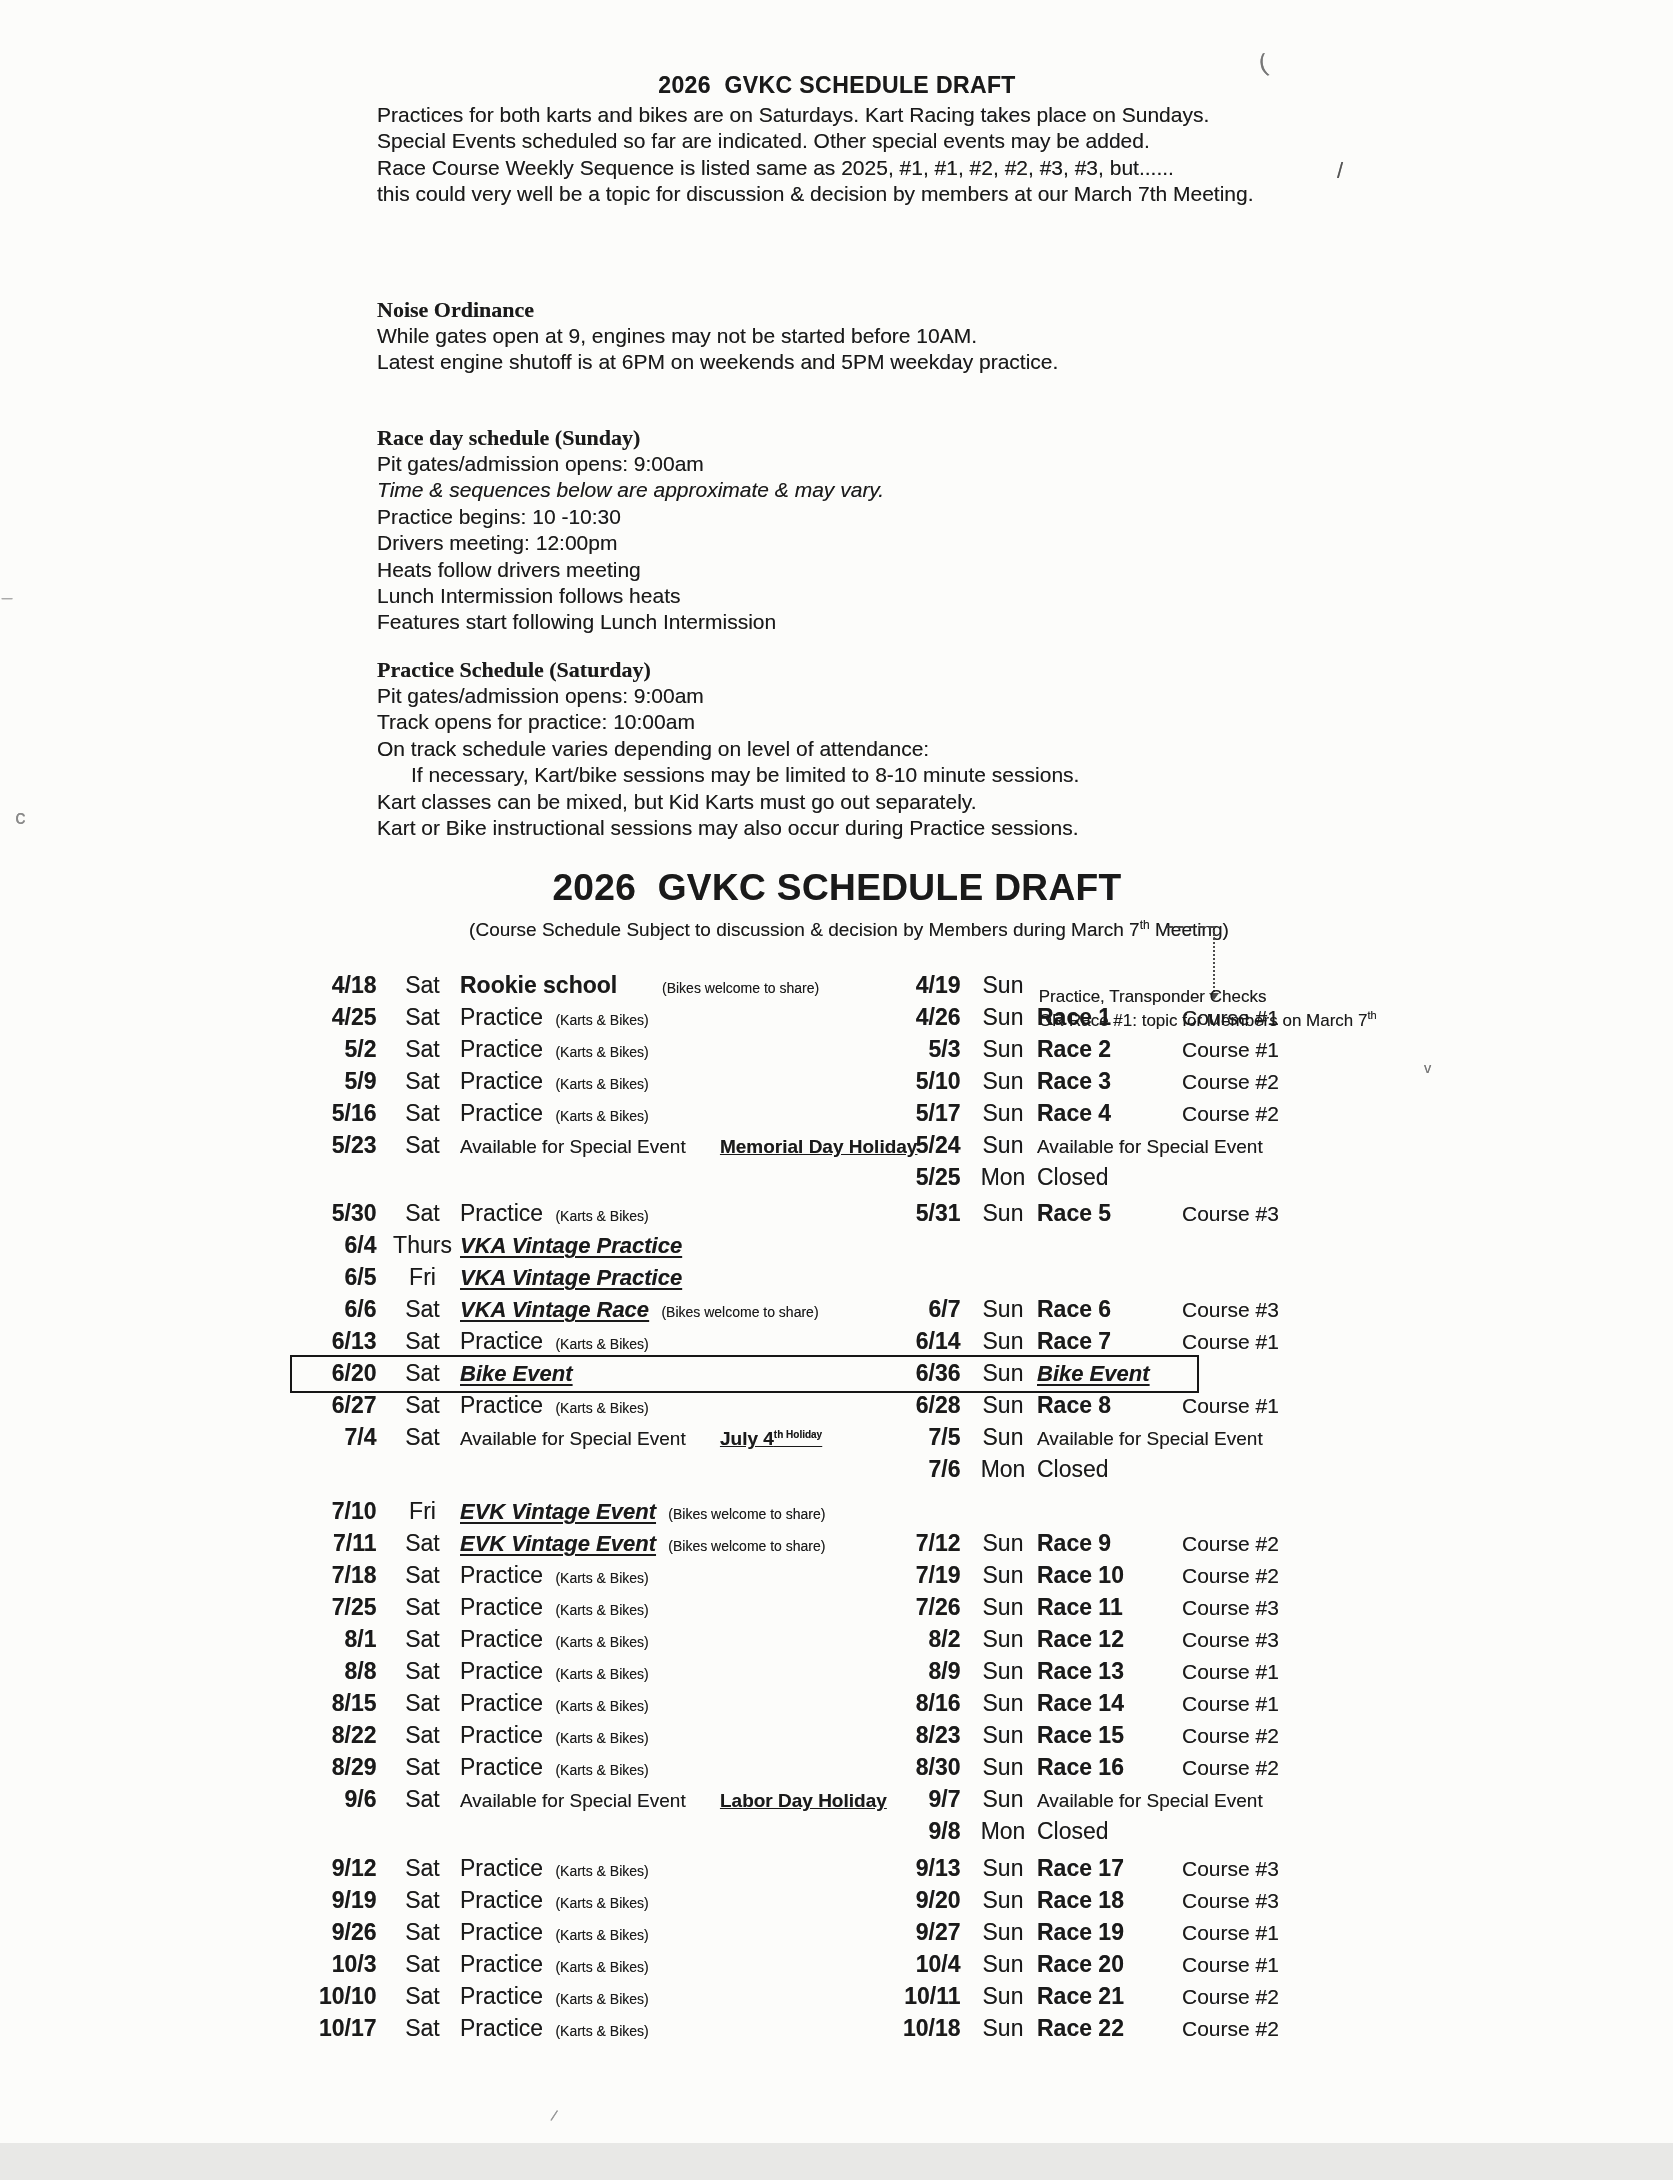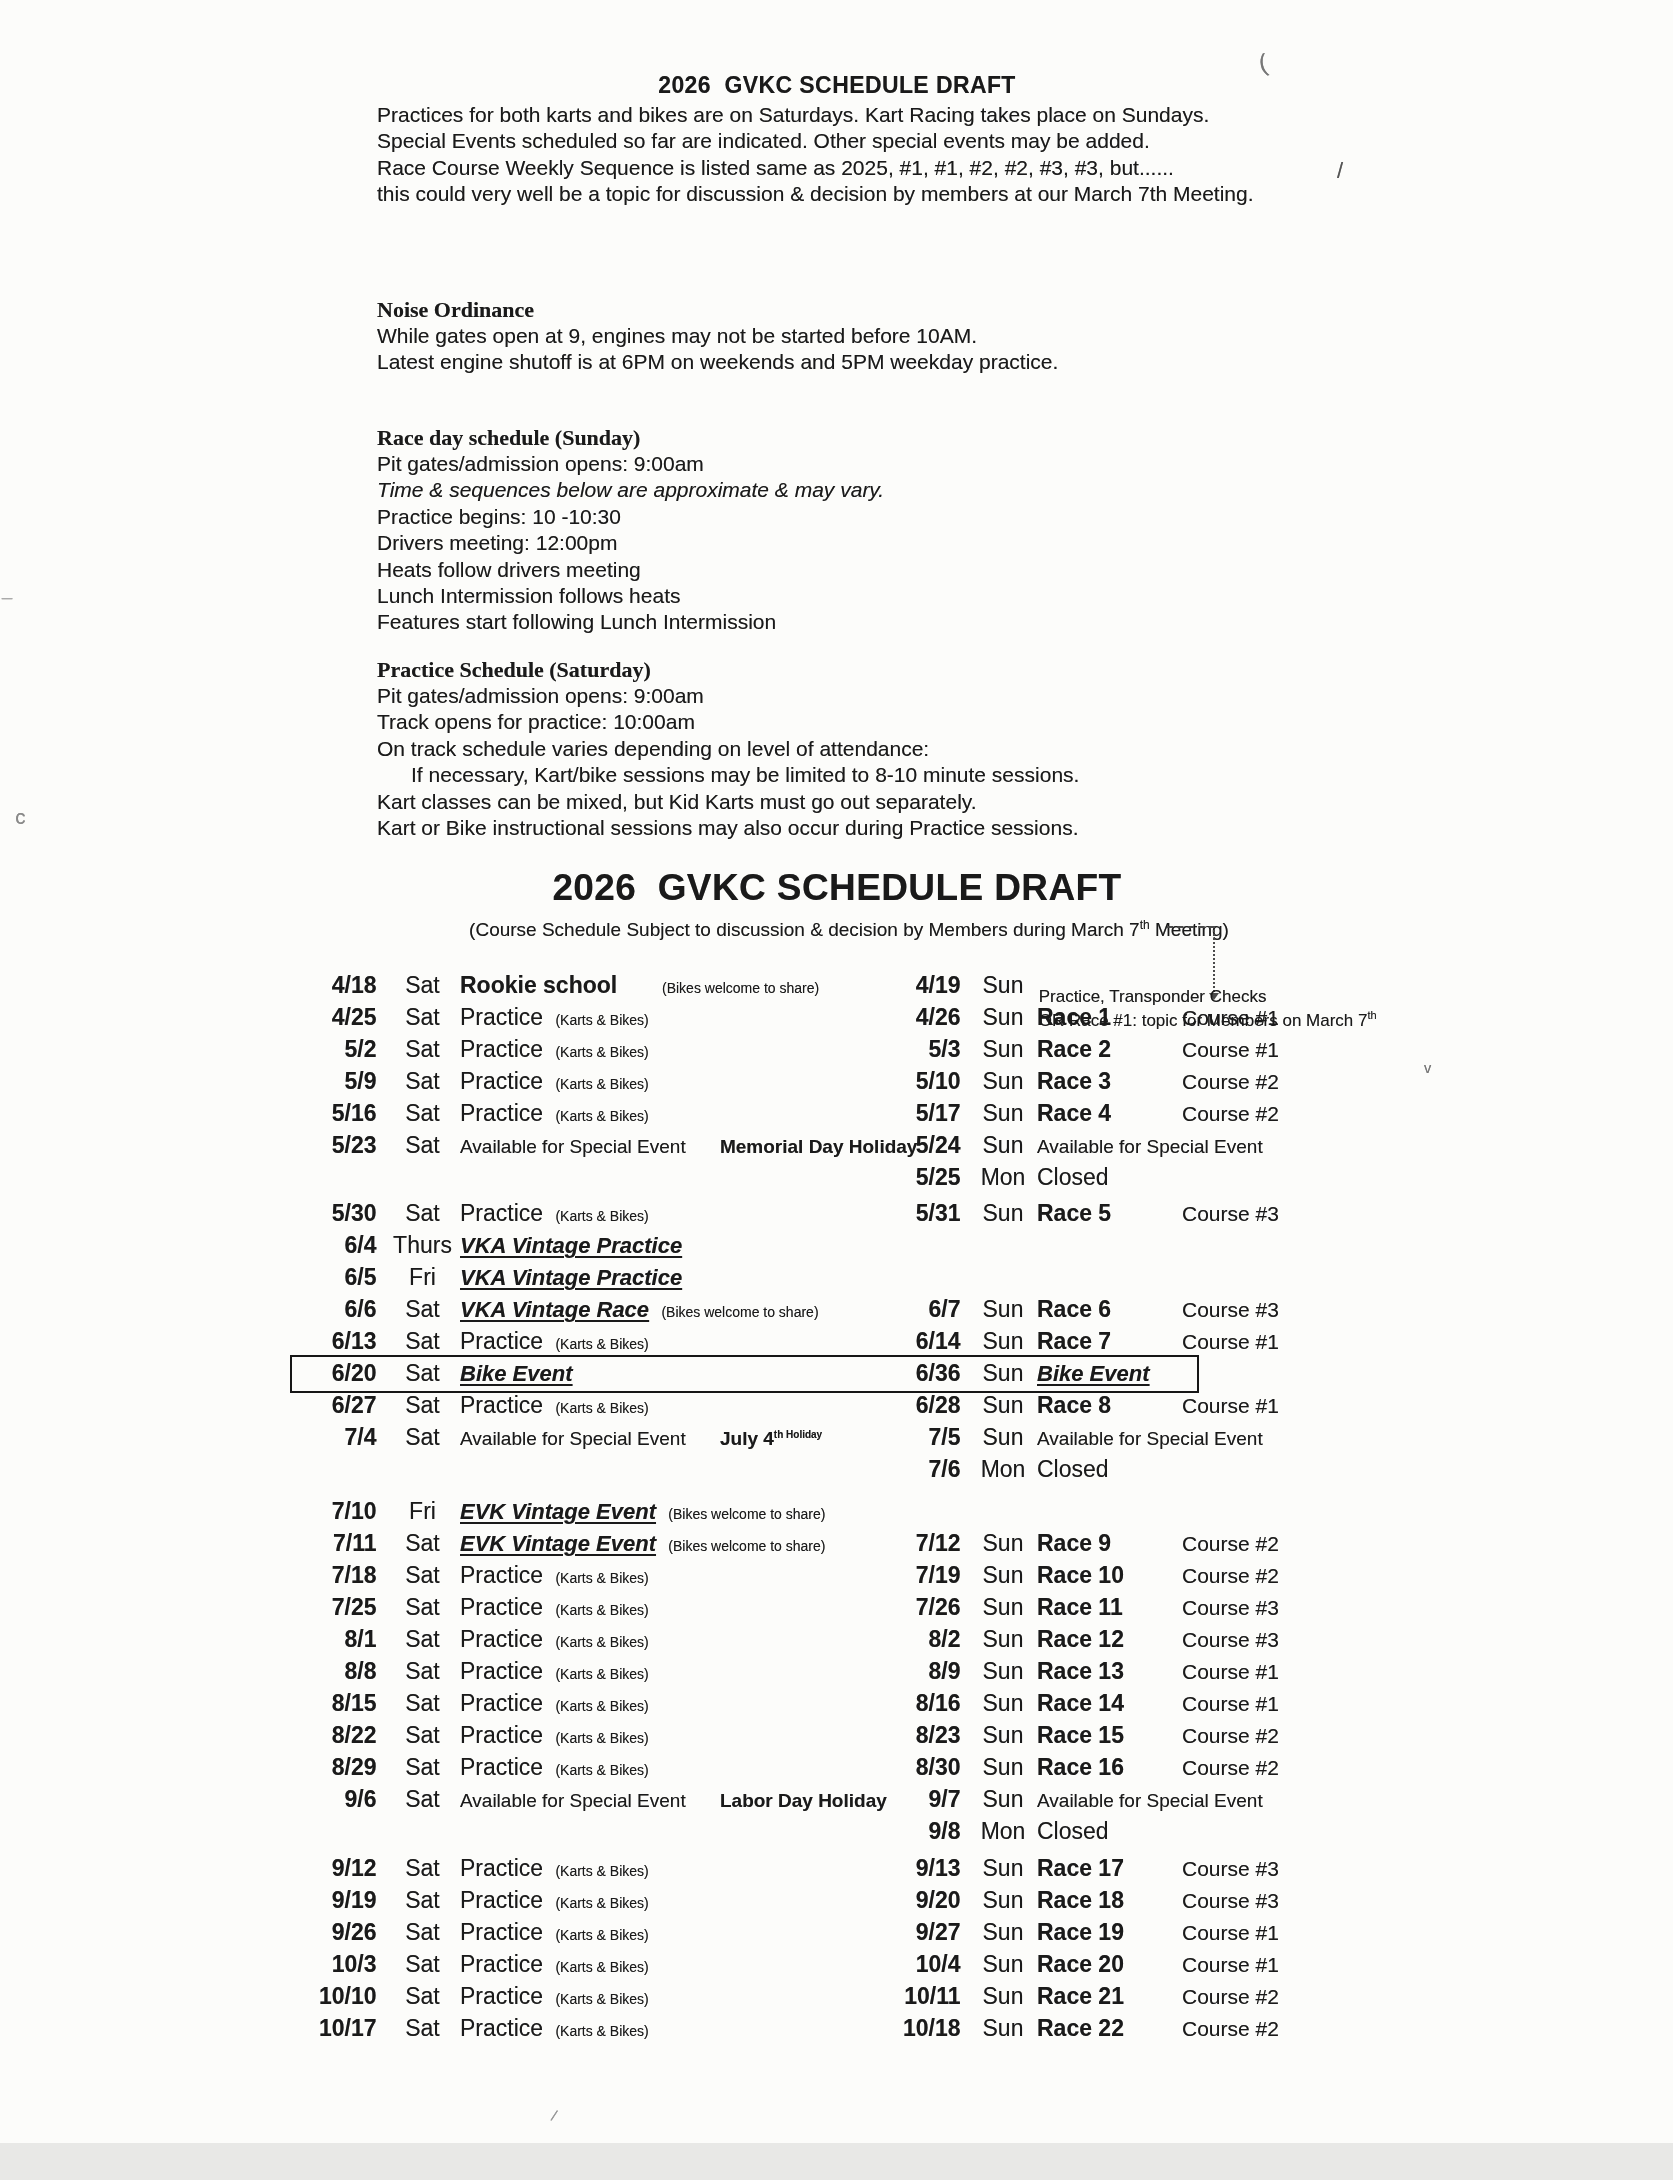--- a/index.html
+++ b/index.html
@@ -55,21 +55,21 @@
   .levent,.revent{position:relative;}
   .ev{font-size:23px;}
   .ev.st-bold{font-weight:700;}
   .ev.st-special{
     font-weight:700;font-style:italic;font-size:22px;
     text-decoration:underline;text-decoration-thickness:2.1px;text-underline-offset:3.4px;
   }
   .ev.st-avail{font-size:19px;}
   .paren{font-size:14px;margin-left:8.5px;}
   .paren.wide-gap{margin-left:41px;}
-  .hol{display:none;margin-left:22px;font-weight:700;font-size:19px;}
+  .hol{display:none;margin-left:22px;font-weight:700;font-size:19px;text-decoration:underline;}
   .hol.show{display:inline;}
   .hol-sup{font-size:10px;vertical-align:super;font-weight:700;}
   .rcourse{font-size:21px;}
   .rnote{display:none;position:absolute;left:1.7px;top:-6px;font-size:17px;line-height:19px;white-space:nowrap;}
   .rnote.show{display:block;}
   .rnote2 sup{font-size:11px;}
   .boxline{display:none;}
   .boxed .boxline{
     display:block;position:absolute;left:-8.5px;right:128px;top:-5.1px;bottom:-0.9px;
     border:2.6px solid #161616;

